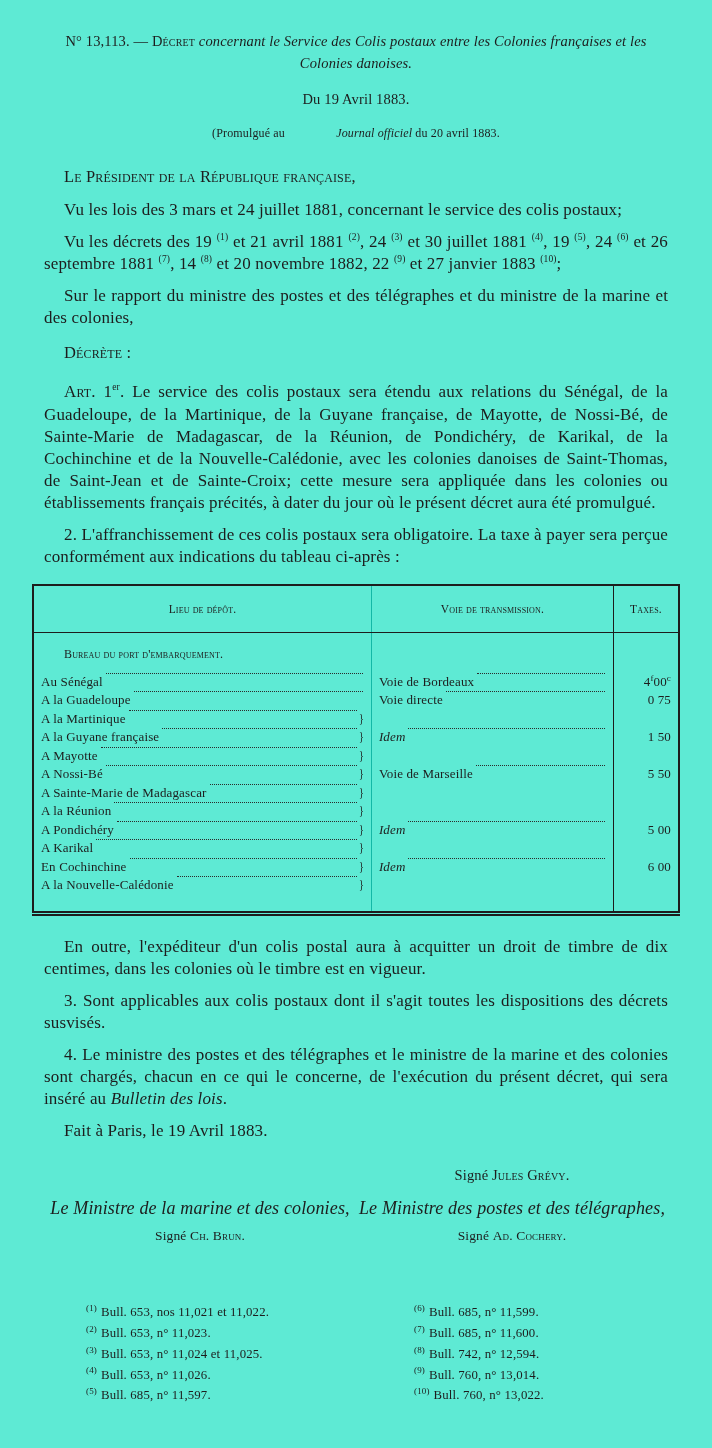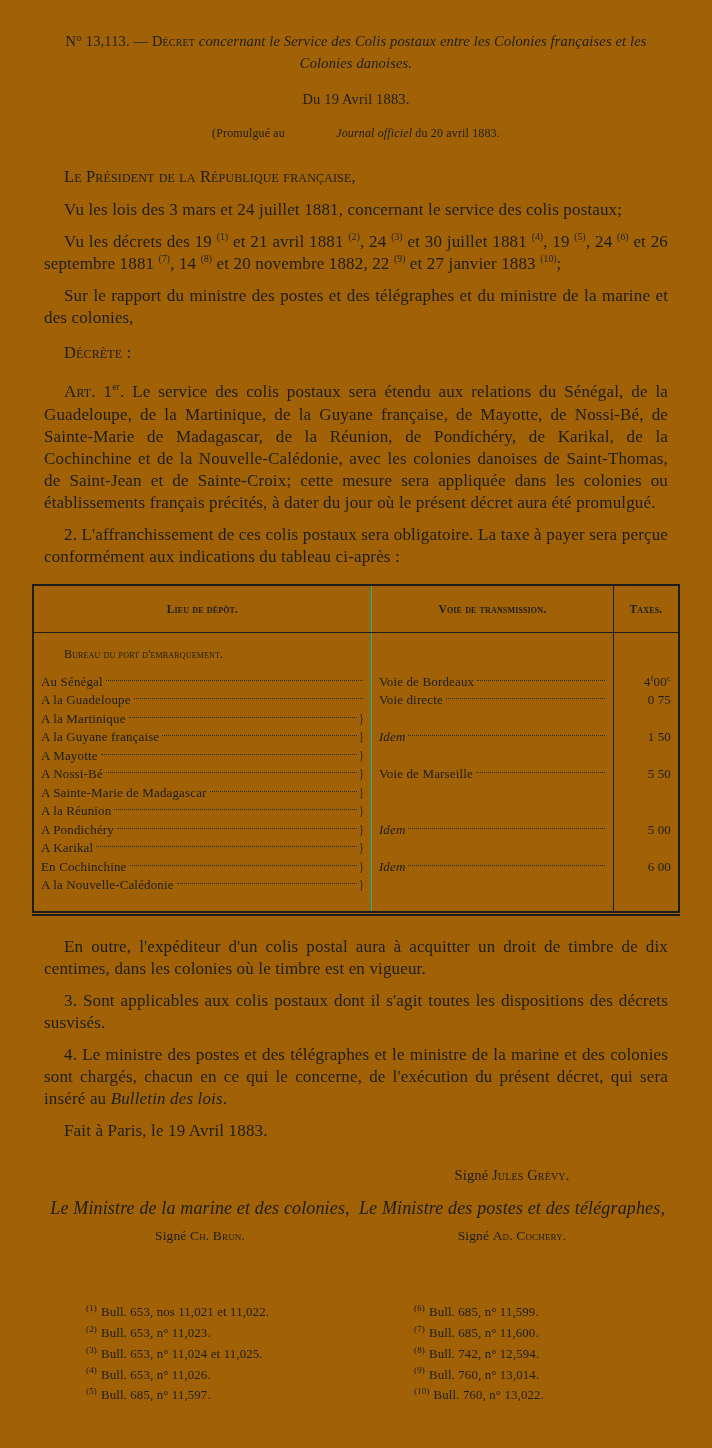--- a/index.html
+++ b/index.html
@@ -1,19 +1,19 @@
 <!DOCTYPE html>
 <html><head>
 <meta charset="utf-8">
 <style>
   * { box-sizing: border-box; }
   html, body { margin: 0; padding: 0; background: #f3f2ef; }
   .page {
     width: 712px; min-height: 1448px; margin: 0 auto;
-    background: #a16207; color: #1d1d1d;
+    background: #5eead4; color: #1d1d1d;
     font-family: "Liberation Serif", "DejaVu Serif", serif;
     padding: 30px 44px 26px; letter-spacing: 0.15px;
   }
   .smallcaps { font-variant: small-caps; }
   .doc-title { font-size: 14.5px; text-align: center; line-height: 1.55; margin-bottom: 16px; }
   .doc-title em { font-style: italic; }
   .date-line { text-align: center; font-size: 14.5px; margin-bottom: 18px; }
   .promulgation { text-align: center; font-size: 12px; margin-bottom: 26px; }
   .promulgation em { font-style: italic; margin-left: 48px; }
   .salutation { font-variant: small-caps; font-size: 16.5px; text-indent: 20px; margin: 0 0 12px; }
@@ -22,30 +22,30 @@
   sup.fnref { font-size: 9.5px; line-height: 0; }
   sup.tiny { font-size: 9px; line-height: 0; }
 
   
   .tariff {
     width: calc(100% + 24px); margin: 16px -12px 20px;
     border-collapse: collapse; font-size: 13px;
     border: 2px solid #1d1d1d; border-bottom: 5px double #1d1d1d;
   }
   .tariff th {
-    font-weight: bold; font-variant: small-caps; font-size: 11.5px;
+    font-weight: normal; font-variant: small-caps; font-size: 11.5px;
     text-align: center; padding: 17px 6px; border-bottom: 1px solid #1d1d1d;
   }
   .tariff td { padding: 0 7px; vertical-align: bottom; line-height: 18.5px; }
   .tariff th:nth-child(2), .tariff td:nth-child(2) {
     border-left: 1px solid #14b8a6; border-right: 1px solid #1d1d1d;
   }
   .tariff tr.subhead td { font-variant: small-caps; font-size: 12px; padding: 12px 6px 9px 30px; }
   .tariff tr.r-last td { padding-bottom: 16px; }
-  .lead { display: flex; align-items: center; }
+  .lead { display: flex; align-items: flex-start; }
   .lead .txt { white-space: nowrap; }
   .lead .dots { flex: 1 1 auto; border-bottom: 1.5px dotted #2b2b2b; margin: 0 1px 3px 3px; min-width: 8px; }
   .lead .brace { font-size: 10px; margin-left: 1px; transform: scaleY(1.35); }
   .taxe-cell { text-align: right; white-space: nowrap; }
 
   .fait-par { font-size: 17px; line-height: 1.3; text-indent: 20px; margin: 2px 0 14px; }
   .sig-grevy { width: 50%; margin-left: 50%; text-align: center; font-size: 14.5px; margin-top: 25px; }
   .ministers { display: flex; margin-top: 14px; }
   .minister { width: 50%; text-align: center; }
   .minister .m-title { font-style: italic; font-size: 18px; }

